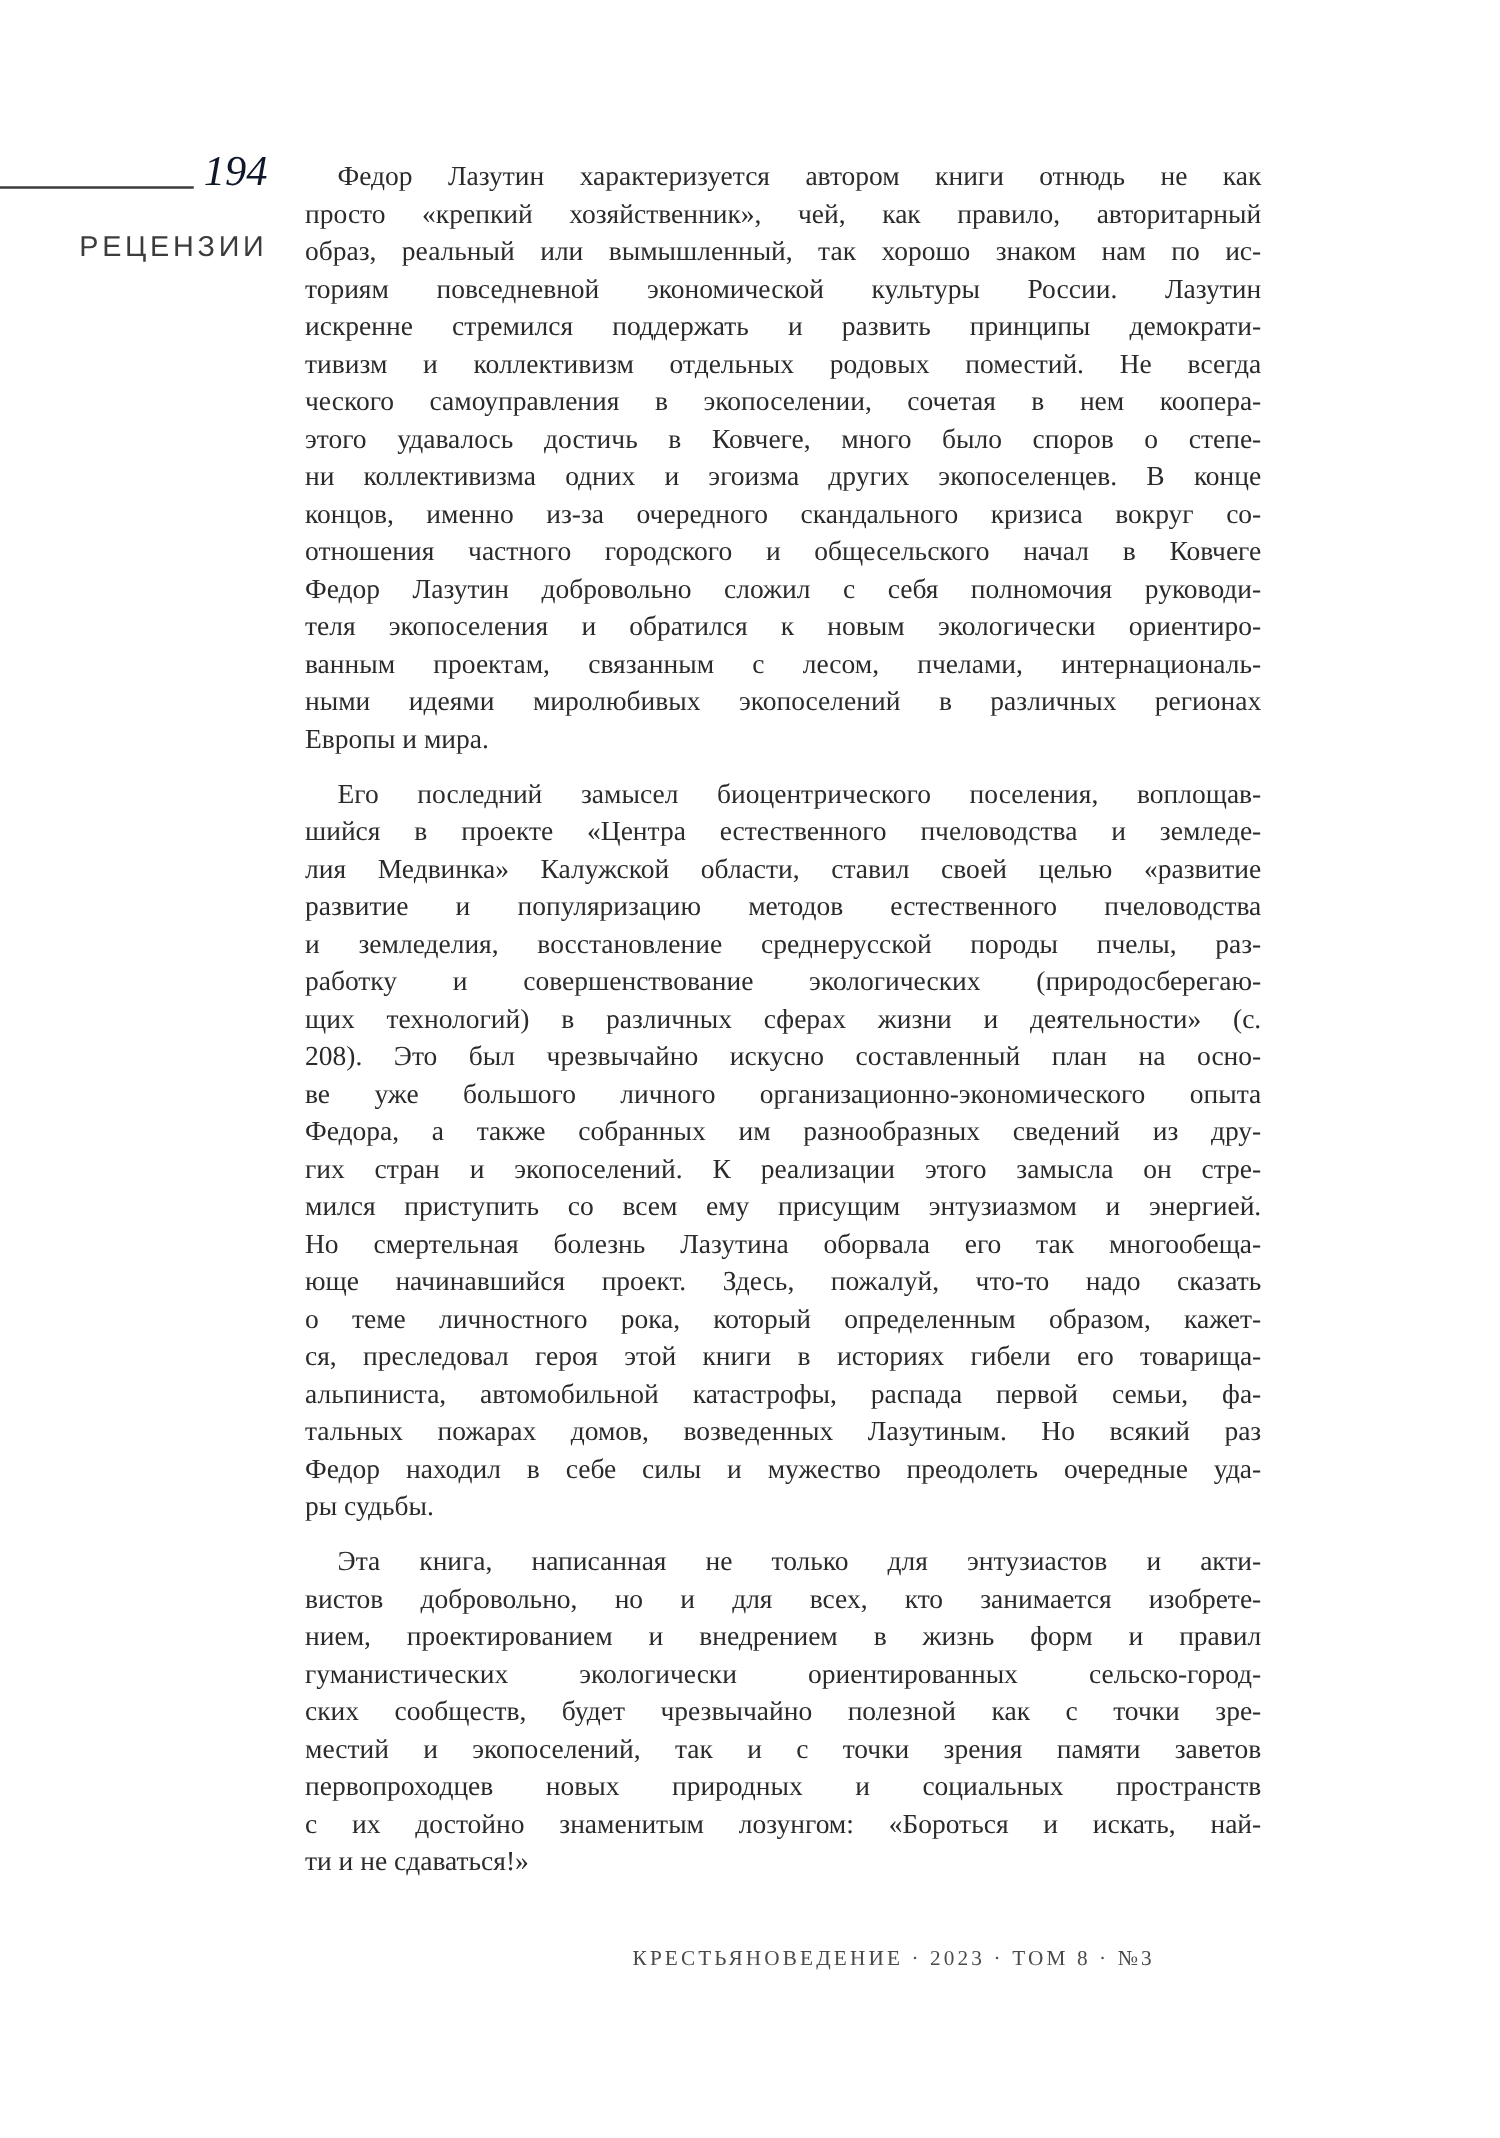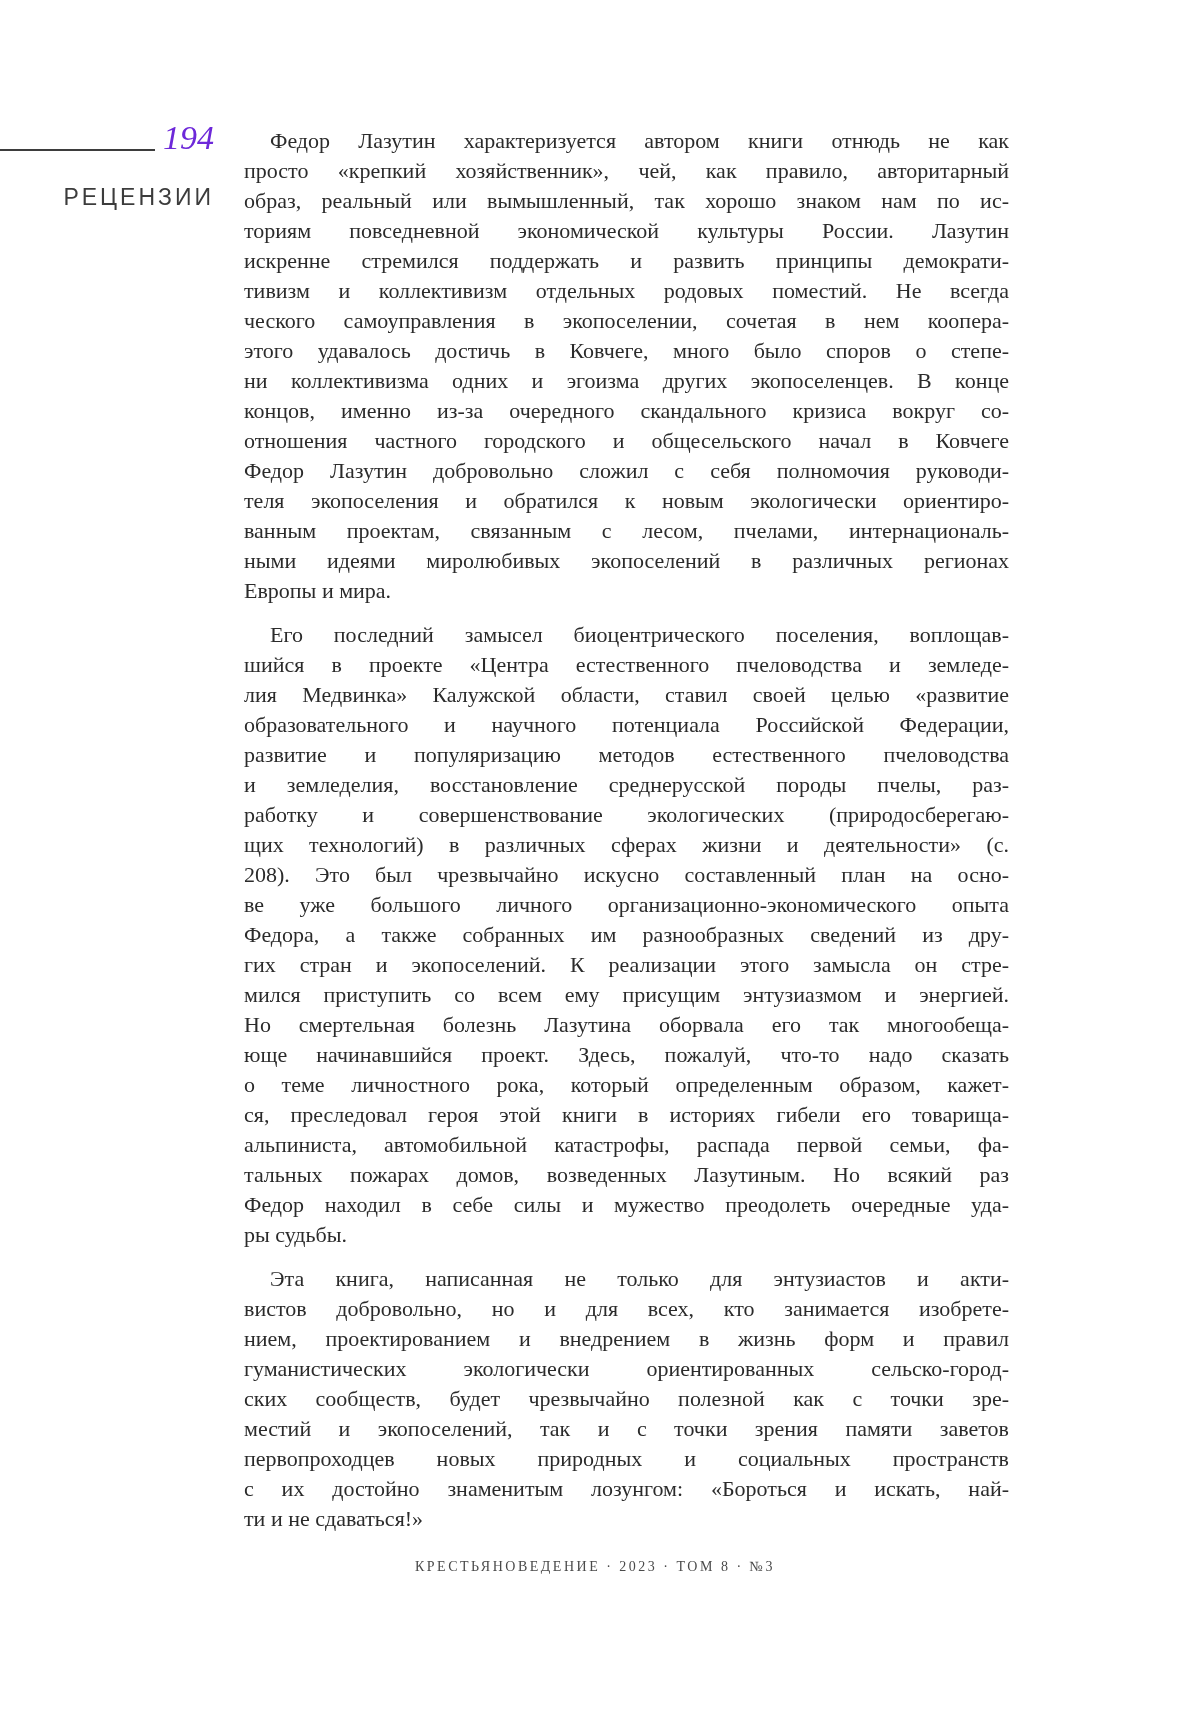--- a/index.html
+++ b/index.html
@@ -28,21 +28,21 @@
   .page-number {
     position: absolute;
     left: 110px;
     top: 118px;
     width: 104px;
     text-align: right;
     font-family: "Liberation Serif", serif;
     font-style: italic;
     font-size: 34px;
     line-height: 40px;
-    color: #6d28d9;
+    color: #0f172a;
   }
   .section-label {
     position: absolute;
     left: 30px;
     top: 187px;
     width: 184px;
     text-align: right;
     font-family: "Liberation Sans", sans-serif;
     font-size: 23px;
     line-height: 20px;
@@ -74,23 +74,23 @@
   .line.last {
     text-align-last: left;
     -moz-text-align-last: left;
   }
   
   .journal-footer {
     position: absolute;
     left: 415px;
     top: 1557px;
     width: 600px;
-    text-align: left;
+    text-align: center;
     font-family: "Liberation Serif", serif;
-    font-size: 14px;
+    font-size: 17px;
     line-height: 20px;
     letter-spacing: 2.5px;
     color: #4a4a4a;
     white-space: nowrap;
   }
 </style>
 </head>
 <body>
 
 <div class="page">
@@ -117,21 +117,20 @@
         <div class="line justified">Федор Лазутин добровольно сложил с себя полномочия руководи-</div>
         <div class="line justified">теля экопоселения и обратился к новым экологически ориентиро-</div>
         <div class="line justified">ванным проектам, связанным с лесом, пчелами, интернациональ-</div>
         <div class="line justified">ными идеями миролюбивых экопоселений в различных регионах</div>
         <div class="line justified last">Европы и мира.</div>
       </div>
       <div class="para">
         <div class="line justified first">Его последний замысел биоцентрического поселения, воплощав-</div>
         <div class="line justified">шийся в проекте «Центра естественного пчеловодства и земледе-</div>
         <div class="line justified">лия Медвинка» Калужской области, ставил своей целью «развитие</div>
-        <div class="line justified">образовательного и научного потенциала Российской Федерации,</div>
         <div class="line justified">развитие и популяризацию методов естественного пчеловодства</div>
         <div class="line justified">и земледелия, восстановление среднерусской породы пчелы, раз-</div>
         <div class="line justified">работку и совершенствование экологических (природосберегаю-</div>
         <div class="line justified">щих технологий) в различных сферах жизни и деятельности» (с.</div>
         <div class="line justified">208). Это был чрезвычайно искусно составленный план на осно-</div>
         <div class="line justified">ве уже большого личного организационно-экономического опыта</div>
         <div class="line justified">Федора, а также собранных им разнообразных сведений из дру-</div>
         <div class="line justified">гих стран и экопоселений. К реализации этого замысла он стре-</div>
         <div class="line justified">мился приступить со всем ему присущим энтузиазмом и энергией.</div>
         <div class="line justified">Но смертельная болезнь Лазутина оборвала его так многообеща-</div>

